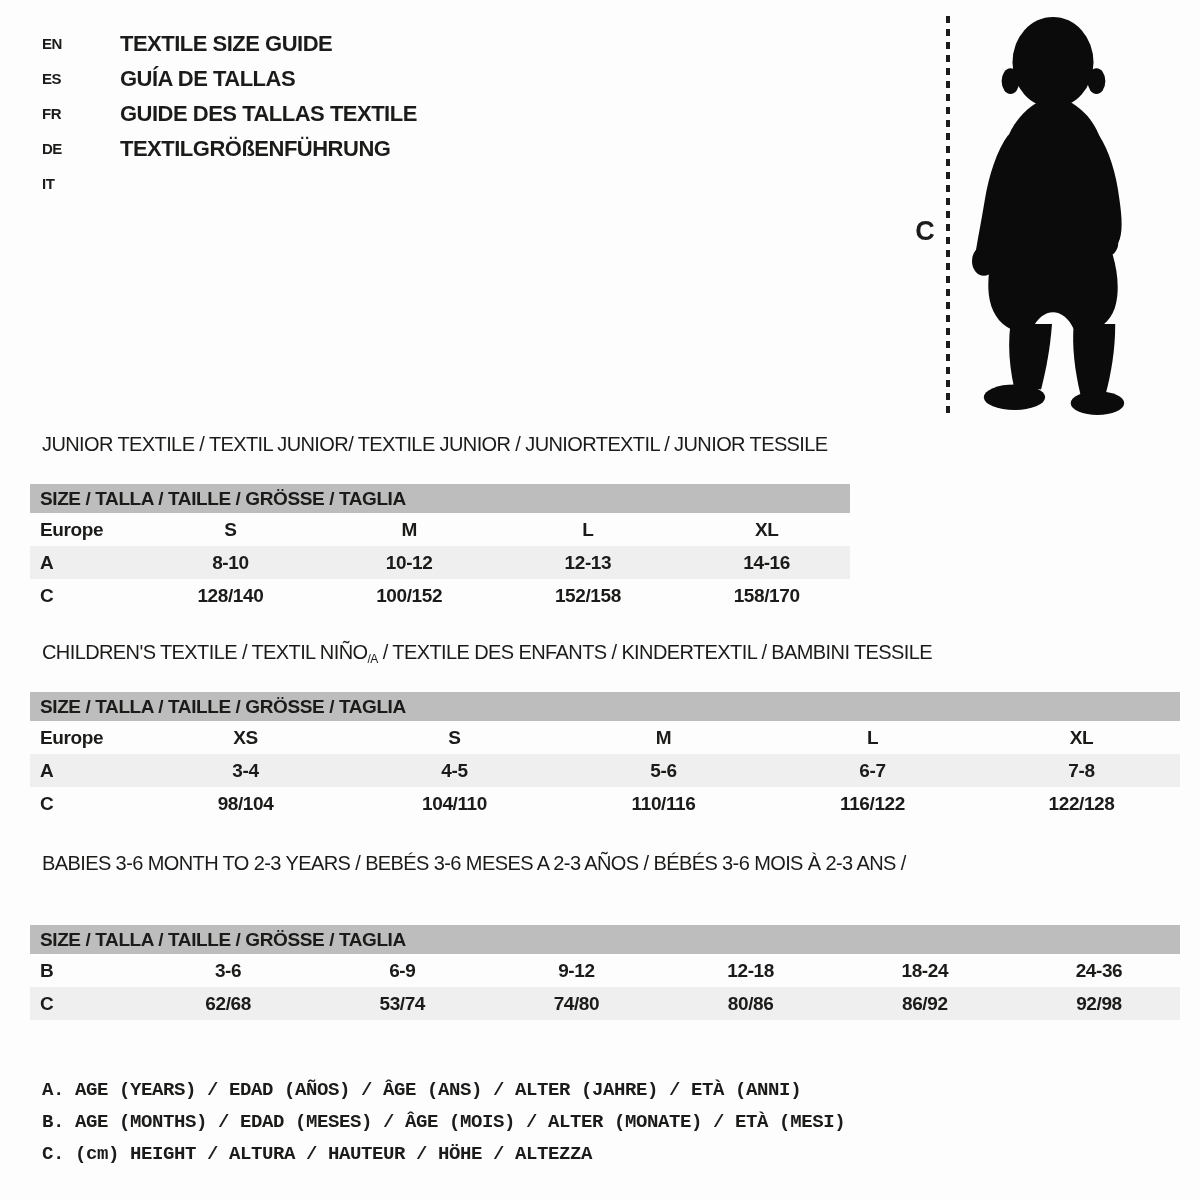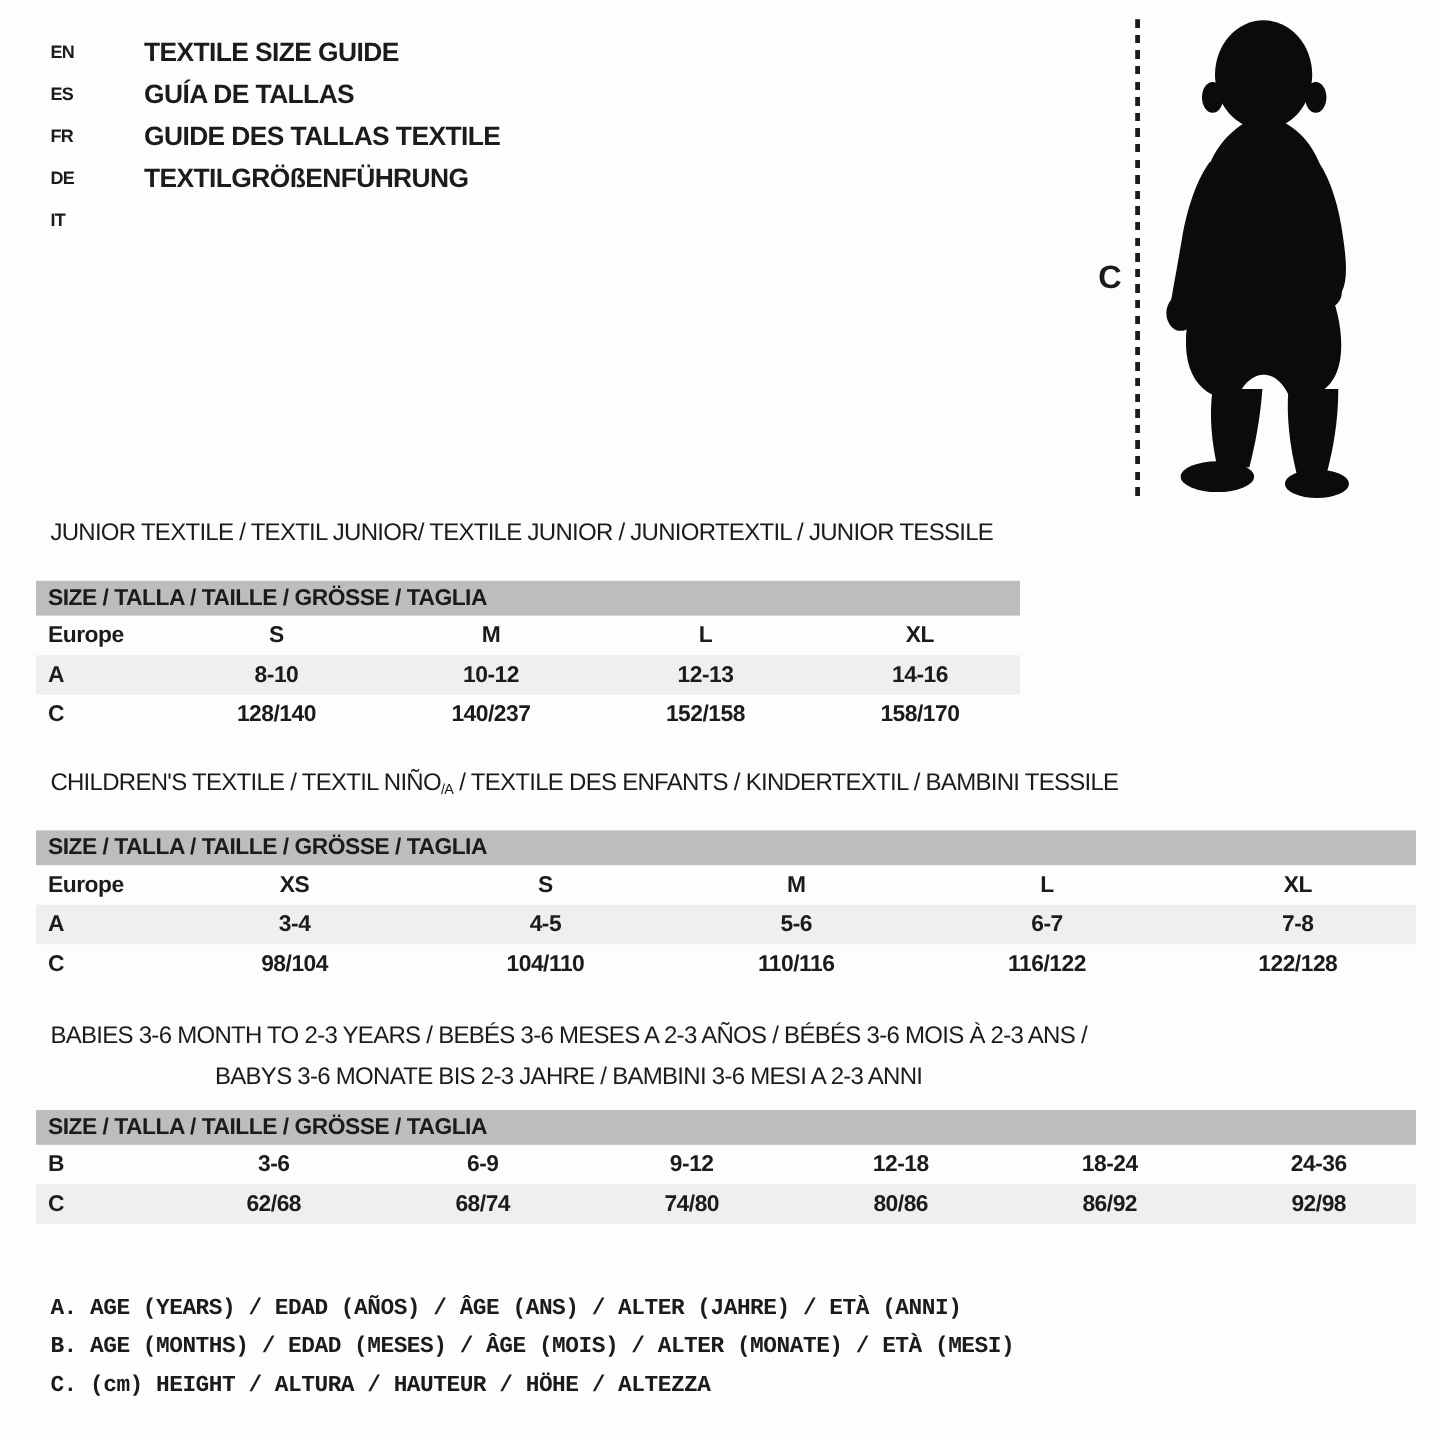--- a/index.html
+++ b/index.html
@@ -57,21 +57,21 @@
     font-size: 19px; font-weight: 700; letter-spacing: -0.4px;
   }
   .tbl-cell.first { flex: 0 0 105px; text-align: left; padding-left: 10px; }
 
   .tbl-junior   { top: 484px; width: 820px; }
   .tbl-children { top: 692px; width: 1150px; }
   .tbl-babies   { top: 925px; width: 1150px; }
 
   #junior-heading    { top: 433px; }
   #children-heading  { top: 641px; }
-  #babies-heading    { top: 846px; text-align: center; }
+  #babies-heading    { top: 846px; }
 
   
   .legend { position: absolute; left: 42px; top: 1074px; font-family: Liberation Mono, monospace; }
   .legend-line {
     font-size: 19px; font-weight: 700; letter-spacing: -0.4px;
     line-height: 32px; white-space: nowrap;
   }
 </style>
 </head>
 <body>
@@ -140,21 +140,21 @@
       <div class="tbl-row shaded">
         <div class="tbl-cell first">A</div>
         <div class="tbl-cell">8-10</div>
         <div class="tbl-cell">10-12</div>
         <div class="tbl-cell">12-13</div>
         <div class="tbl-cell">14-16</div>
       </div>
       <div class="tbl-row">
         <div class="tbl-cell first">C</div>
         <div class="tbl-cell">128/140</div>
-        <div class="tbl-cell">140/237</div>
+        <div class="tbl-cell">100/152</div>
         <div class="tbl-cell">152/158</div>
         <div class="tbl-cell">158/170</div>
       </div>
     </div>
 
   <div class="sec-heading" id="children-heading">
     <span>CHILDREN'S TEXTILE / TEXTIL NIÑO</span><span class="subscript">/A</span><span> / TEXTILE DES ENFANTS / KINDERTEXTIL / BAMBINI TESSILE</span>
   </div>
   <div class="tbl tbl-children">
       <div class="tbl-hdr">SIZE / TALLA / TAILLE / GRÖSSE / TAGLIA</div>
@@ -179,37 +179,36 @@
         <div class="tbl-cell">98/104</div>
         <div class="tbl-cell">104/110</div>
         <div class="tbl-cell">110/116</div>
         <div class="tbl-cell">116/122</div>
         <div class="tbl-cell">122/128</div>
       </div>
     </div>
 
   <div class="sec-heading heading-2line" id="babies-heading">
     <div>BABIES 3-6 MONTH TO 2-3 YEARS / BEBÉS 3-6 MESES A 2-3 AÑOS / BÉBÉS 3-6 MOIS À 2-3 ANS /</div>
-    <div>BABYS 3-6 MONATE BIS 2-3 JAHRE / BAMBINI 3-6 MESI A 2-3 ANNI</div>
   </div>
   <div class="tbl tbl-babies">
       <div class="tbl-hdr">SIZE / TALLA / TAILLE / GRÖSSE / TAGLIA</div>
       <div class="tbl-row">
         <div class="tbl-cell first">B</div>
         <div class="tbl-cell">3-6</div>
         <div class="tbl-cell">6-9</div>
         <div class="tbl-cell">9-12</div>
         <div class="tbl-cell">12-18</div>
         <div class="tbl-cell">18-24</div>
         <div class="tbl-cell">24-36</div>
       </div>
       <div class="tbl-row shaded">
         <div class="tbl-cell first">C</div>
         <div class="tbl-cell">62/68</div>
-        <div class="tbl-cell">68/74</div>
+        <div class="tbl-cell">53/74</div>
         <div class="tbl-cell">74/80</div>
         <div class="tbl-cell">80/86</div>
         <div class="tbl-cell">86/92</div>
         <div class="tbl-cell">92/98</div>
       </div>
     </div>
 
   <div class="legend">
     <div class="legend-line">A. AGE (YEARS) / EDAD (AÑOS) / ÂGE (ANS) / ALTER (JAHRE) / ETÀ (ANNI)</div>
     <div class="legend-line">B. AGE (MONTHS) / EDAD (MESES) / ÂGE (MOIS) / ALTER (MONATE) / ETÀ (MESI)</div>

